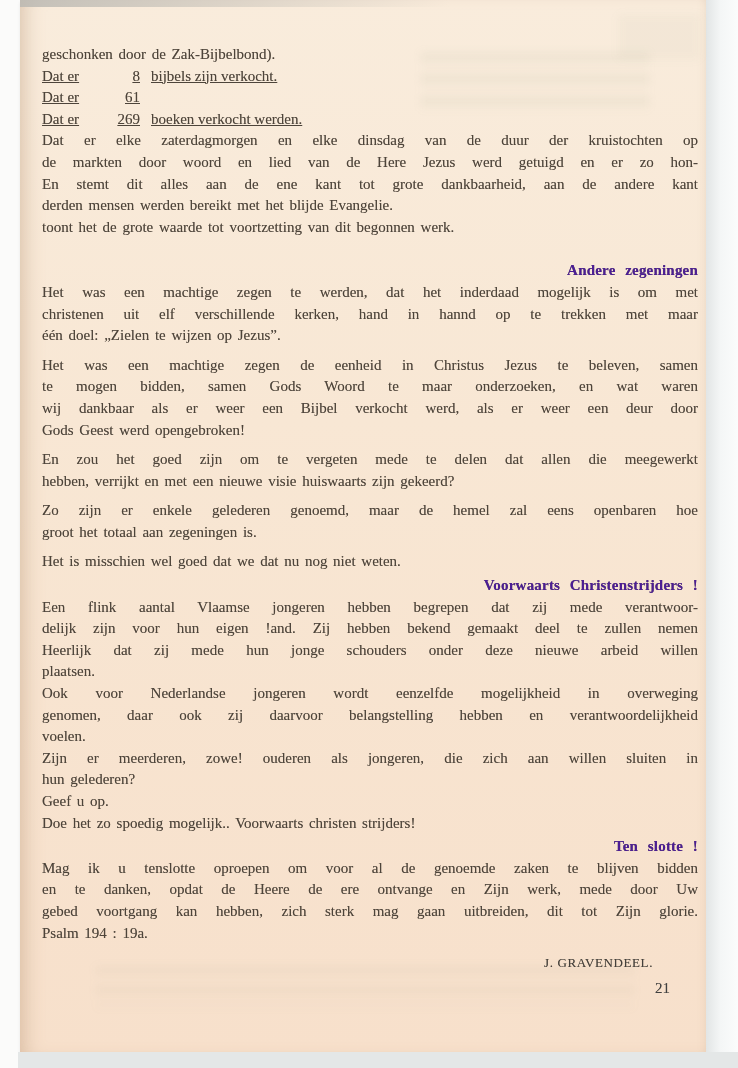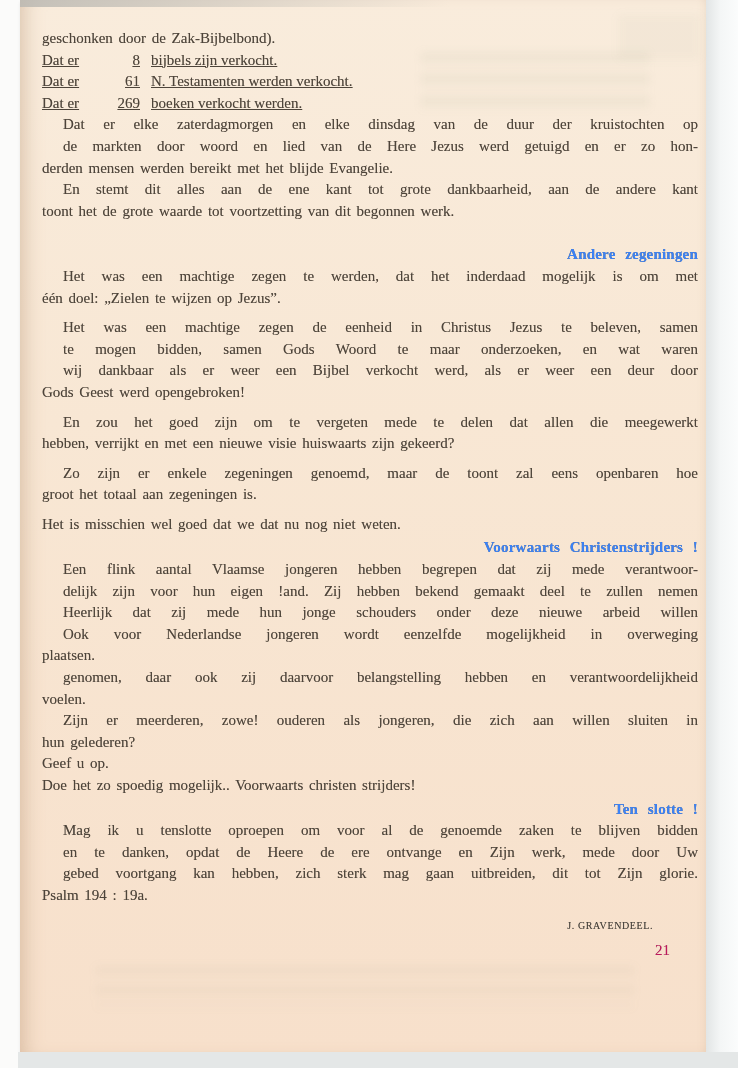--- a/index.html
+++ b/index.html
@@ -21,39 +21,39 @@
   .top-sliver{position:absolute;left:20px;top:0;width:430px;height:7px;
     background:linear-gradient(90deg,rgba(186,184,178,.85),rgba(186,184,178,0));}
   
   .ghost{position:absolute;filter:blur(4px);opacity:.55;pointer-events:none;}
   .ghost.g1{left:420px;top:52px;width:230px;height:62px;
     background:repeating-linear-gradient(180deg,rgba(146,158,128,.16) 0 10px,rgba(146,158,128,.02) 10px 22px);}
   .ghost.g2{left:95px;top:966px;width:540px;height:42px;
     background:repeating-linear-gradient(180deg,rgba(150,140,120,.12) 0 8px,rgba(150,140,120,.02) 8px 20px);}
   .ghost.g3{left:618px;top:14px;width:82px;height:46px;background:rgba(146,158,128,.10);}
   
-  .text-col{position:absolute;left:42px;top:28px;width:656px;
+  .text-col{position:absolute;left:42px;top:44px;width:656px;
     color:#4d443a;font-size:15px;line-height:21.6px;
     text-shadow:0 0 .5px rgba(77,68,58,.45);}
   .ln{word-spacing:.13em;}
-  .ln.j{text-align:justify;text-align-last:justify;margin-left:21px;}
+  .ln.j{text-align:justify;text-align-last:justify;}
   .fact{display:flex;text-decoration:underline;}
   .fact .pre{width:58px;}
   .fact .num{width:40px;text-align:right;}
   .fact .txt{padding-left:11px;text-align:right;}
   section{margin:0;}
-  .sec-head{text-align:right;font-weight:bold;color:#3b82f6;
+  .sec-head{text-align:right;font-weight:bold;color:#4c1d95;
     word-spacing:.38em;letter-spacing:.2px;text-shadow:0 0 .6px rgba(53,48,42,.7);}
   .sec-andere{margin-top:22px;}
   .sec-voorwaarts{margin-top:2px;}
   .sec-tenslotte{margin-top:2px;}
   .sec-andere .p + .p{margin-top:8px;}
   .signature{text-align:right;padding-right:45px;margin-top:8px;
-    font-size:10px;letter-spacing:.6px;color:#44403b;}
-  .page-number{text-align:right;padding-right:28px;margin-top:4px;color:#be185d;}
+    font-size:13px;letter-spacing:.6px;color:#44403b;}
+  .page-number{text-align:right;padding-right:28px;margin-top:4px;color:#404040;}
 </style>
 </head>
 <body>
 
 <div class="page"></div>
 <div class="top-sliver"></div>
 <div class="right-strip"></div>
 <div class="bottom-strip"></div>
 <div class="ghost g1"></div>
 <div class="ghost g2"></div>
@@ -64,66 +64,66 @@
   <div class="ln">geschonken door de Zak-Bijbelbond).</div>
 
   <div class="fact">
     <span class="pre">Dat er</span>
     <span class="num">8</span>
     <span class="txt">bijbels zijn verkocht.</span>
   </div>
   <div class="fact">
     <span class="pre">Dat er</span>
     <span class="num">61</span>
-    <span class="txt">N. Testamenten werden verkocht.</span>
   </div>
   <div class="fact">
     <span class="pre">Dat er</span>
     <span class="num">269</span>
     <span class="txt">boeken verkocht werden.</span>
   </div>
 
   <div class="ln j">Dat er elke zaterdagmorgen en elke dinsdag van de duur der kruistochten op</div>
   <div class="ln j">de markten door woord en lied van de Here Jezus werd getuigd en er zo hon-</div>
+  <div class="ln j">En stemt dit alles aan de ene kant tot grote dankbaarheid, aan de andere kant</div>
   <div class="ln">derden mensen werden bereikt met het blijde Evangelie.</div>
-  <div class="ln j">En stemt dit alles aan de ene kant tot grote dankbaarheid, aan de andere kant</div>
   <div class="ln">toont het de grote waarde tot voortzetting van dit begonnen werk.</div>
 
   <section class="sec-andere">
     <div class="sec-head">Andere zegeningen</div>
     <div class="p">
       <div class="ln j">Het was een machtige zegen te werden, dat het inderdaad mogelijk is om met</div>
+      <div class="ln j">christenen uit elf verschillende kerken, hand in hannd op te trekken met maar</div>
       <div class="ln">één doel: „Zielen te wijzen op Jezus”.</div>
     </div>
     <div class="p">
       <div class="ln j">Het was een machtige zegen de eenheid in Christus Jezus te beleven, samen</div>
       <div class="ln j">te mogen bidden, samen Gods Woord te maar onderzoeken, en wat waren</div>
       <div class="ln j">wij dankbaar als er weer een Bijbel verkocht werd, als er weer een deur door</div>
       <div class="ln">Gods Geest werd opengebroken!</div>
     </div>
     <div class="p">
       <div class="ln j">En zou het goed zijn om te vergeten mede te delen dat allen die meegewerkt</div>
       <div class="ln">hebben, verrijkt en met een nieuwe visie huiswaarts zijn gekeerd?</div>
     </div>
     <div class="p">
-      <div class="ln j">Zo zijn er enkele zegeningen genoemd, maar de toont zal eens openbaren hoe</div>
+      <div class="ln j">Zo zijn er enkele gelederen genoemd, maar de hemel zal eens openbaren hoe</div>
       <div class="ln">groot het totaal aan zegeningen is.</div>
     </div>
     <div class="p">
       <div class="ln">Het is misschien wel goed dat we dat nu nog niet weten.</div>
     </div>
   </section>
 
   <section class="sec-voorwaarts">
     <div class="sec-head">Voorwaarts Christenstrijders !</div>
     <div class="ln j">Een flink aantal Vlaamse jongeren hebben begrepen dat zij mede verantwoor-</div>
     <div class="ln j">delijk zijn voor hun eigen !and. Zij hebben bekend gemaakt deel te zullen nemen</div>
     <div class="ln j">Heerlijk dat zij mede hun jonge schouders onder deze nieuwe arbeid willen</div>
+    <div class="ln">plaatsen.</div>
     <div class="ln j">Ook voor Nederlandse jongeren wordt eenzelfde mogelijkheid in overweging</div>
-    <div class="ln">plaatsen.</div>
     <div class="ln j">genomen, daar ook zij daarvoor belangstelling hebben en verantwoordelijkheid</div>
     <div class="ln">voelen.</div>
     <div class="ln j">Zijn er meerderen, zowe! ouderen als jongeren, die zich aan willen sluiten in</div>
     <div class="ln">hun gelederen?</div>
     <div class="ln">Geef u op.</div>
     <div class="ln">Doe het zo spoedig mogelijk.. Voorwaarts christen strijders!</div>
   </section>
 
   <section class="sec-tenslotte">
     <div class="sec-head">Ten slotte !</div>

